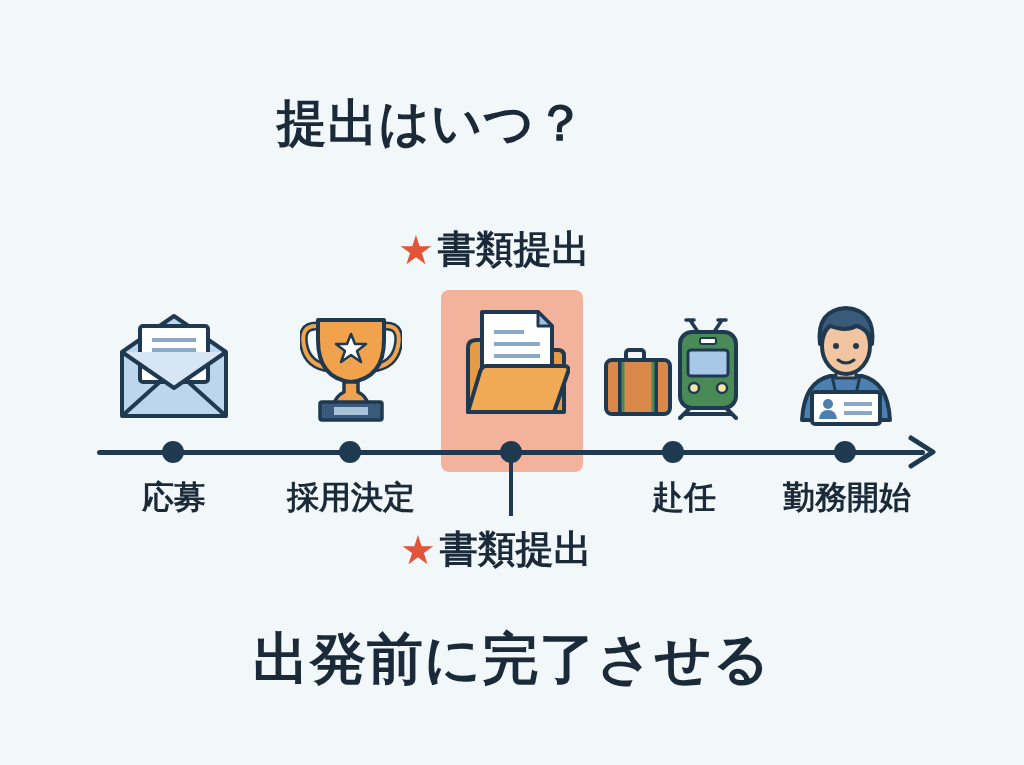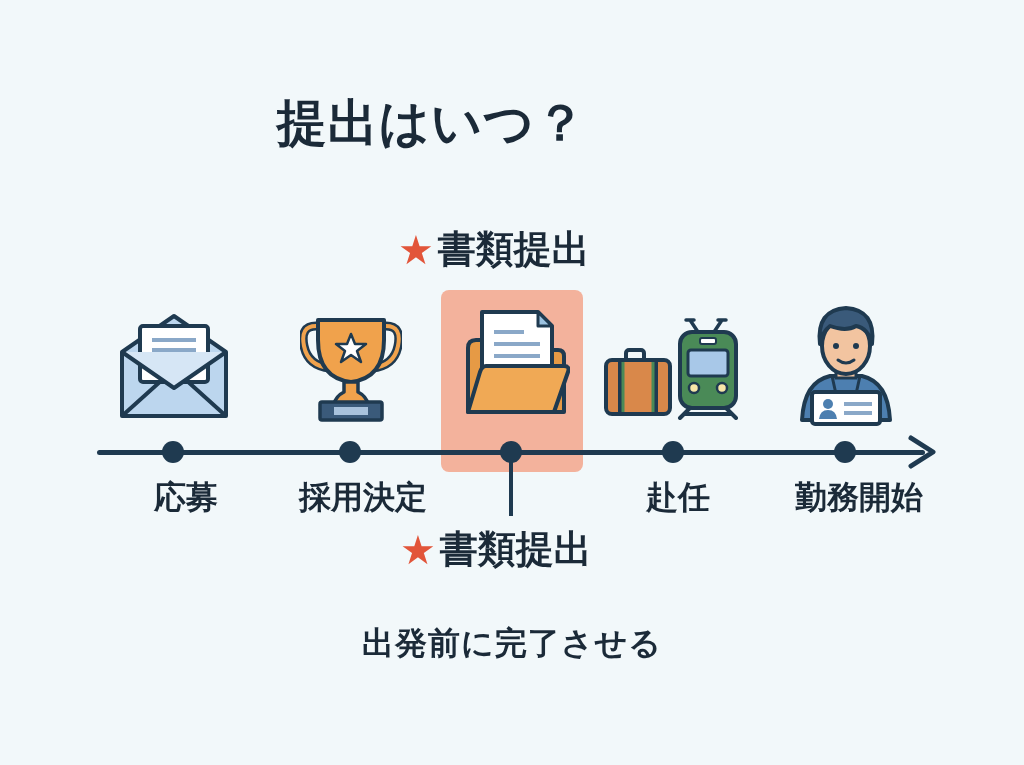--- a/index.html
+++ b/index.html
@@ -31,25 +31,25 @@
     background: #1f3a50; border-radius: 3px;
   }
   .arrowhead { left: 905px; top: 434px; width: 34px; height: 36px; }
   .dot {
     width: 22px; height: 22px; border-radius: 50%;
     background: #1f3a50; top: 441px;
   }
   .connector { left: 509px; top: 452px; width: 4px; height: 64px; background: #1f3a50; }
   .stage-label {
     top: 476px; font-size: 32px; font-weight: bold;
-    white-space: nowrap; transform: translateX(-50%); margin-left: 12px;
+    white-space: nowrap; transform: translateX(-50%);
   }
   .bottom-msg {
     left: 0; width: 1024px; top: 622px; text-align: center;
-    font-size: 32px; font-weight: bold; letter-spacing: 1px;
+    font-size: 56px; font-weight: bold; letter-spacing: 1px;
   }
   svg { display: block; }
 </style>
 </head>
 <body>
 
 <div class="abs title">提出はいつ？</div>
 
 <div class="abs callout top-callout">
   <span class="star">★</span>
@@ -146,21 +146,21 @@
 <div class="abs connector"></div>
 
 <div class="abs dot" style="left:162px;"></div>
 <div class="abs dot" style="left:339px;"></div>
 <div class="abs dot" style="left:500px;"></div>
 <div class="abs dot" style="left:662px;"></div>
 <div class="abs dot" style="left:834px;"></div>
 
 <div class="abs stage-label" style="left:174px;">応募</div>
 <div class="abs stage-label" style="left:351px;text-align:right;">採用決定</div>
-<div class="abs stage-label" style="left:666px;">赴任</div>
+<div class="abs stage-label" style="left:684px;">赴任</div>
 <div class="abs stage-label" style="left:847px;text-align:center;">勤務開始</div>
 
 <div class="abs callout bottom-callout">
   <span class="star">★</span>
   <span>書類提出</span>
 </div>
 
 <div class="abs bottom-msg">出発前に完了させる</div>
 
 </body></html>

